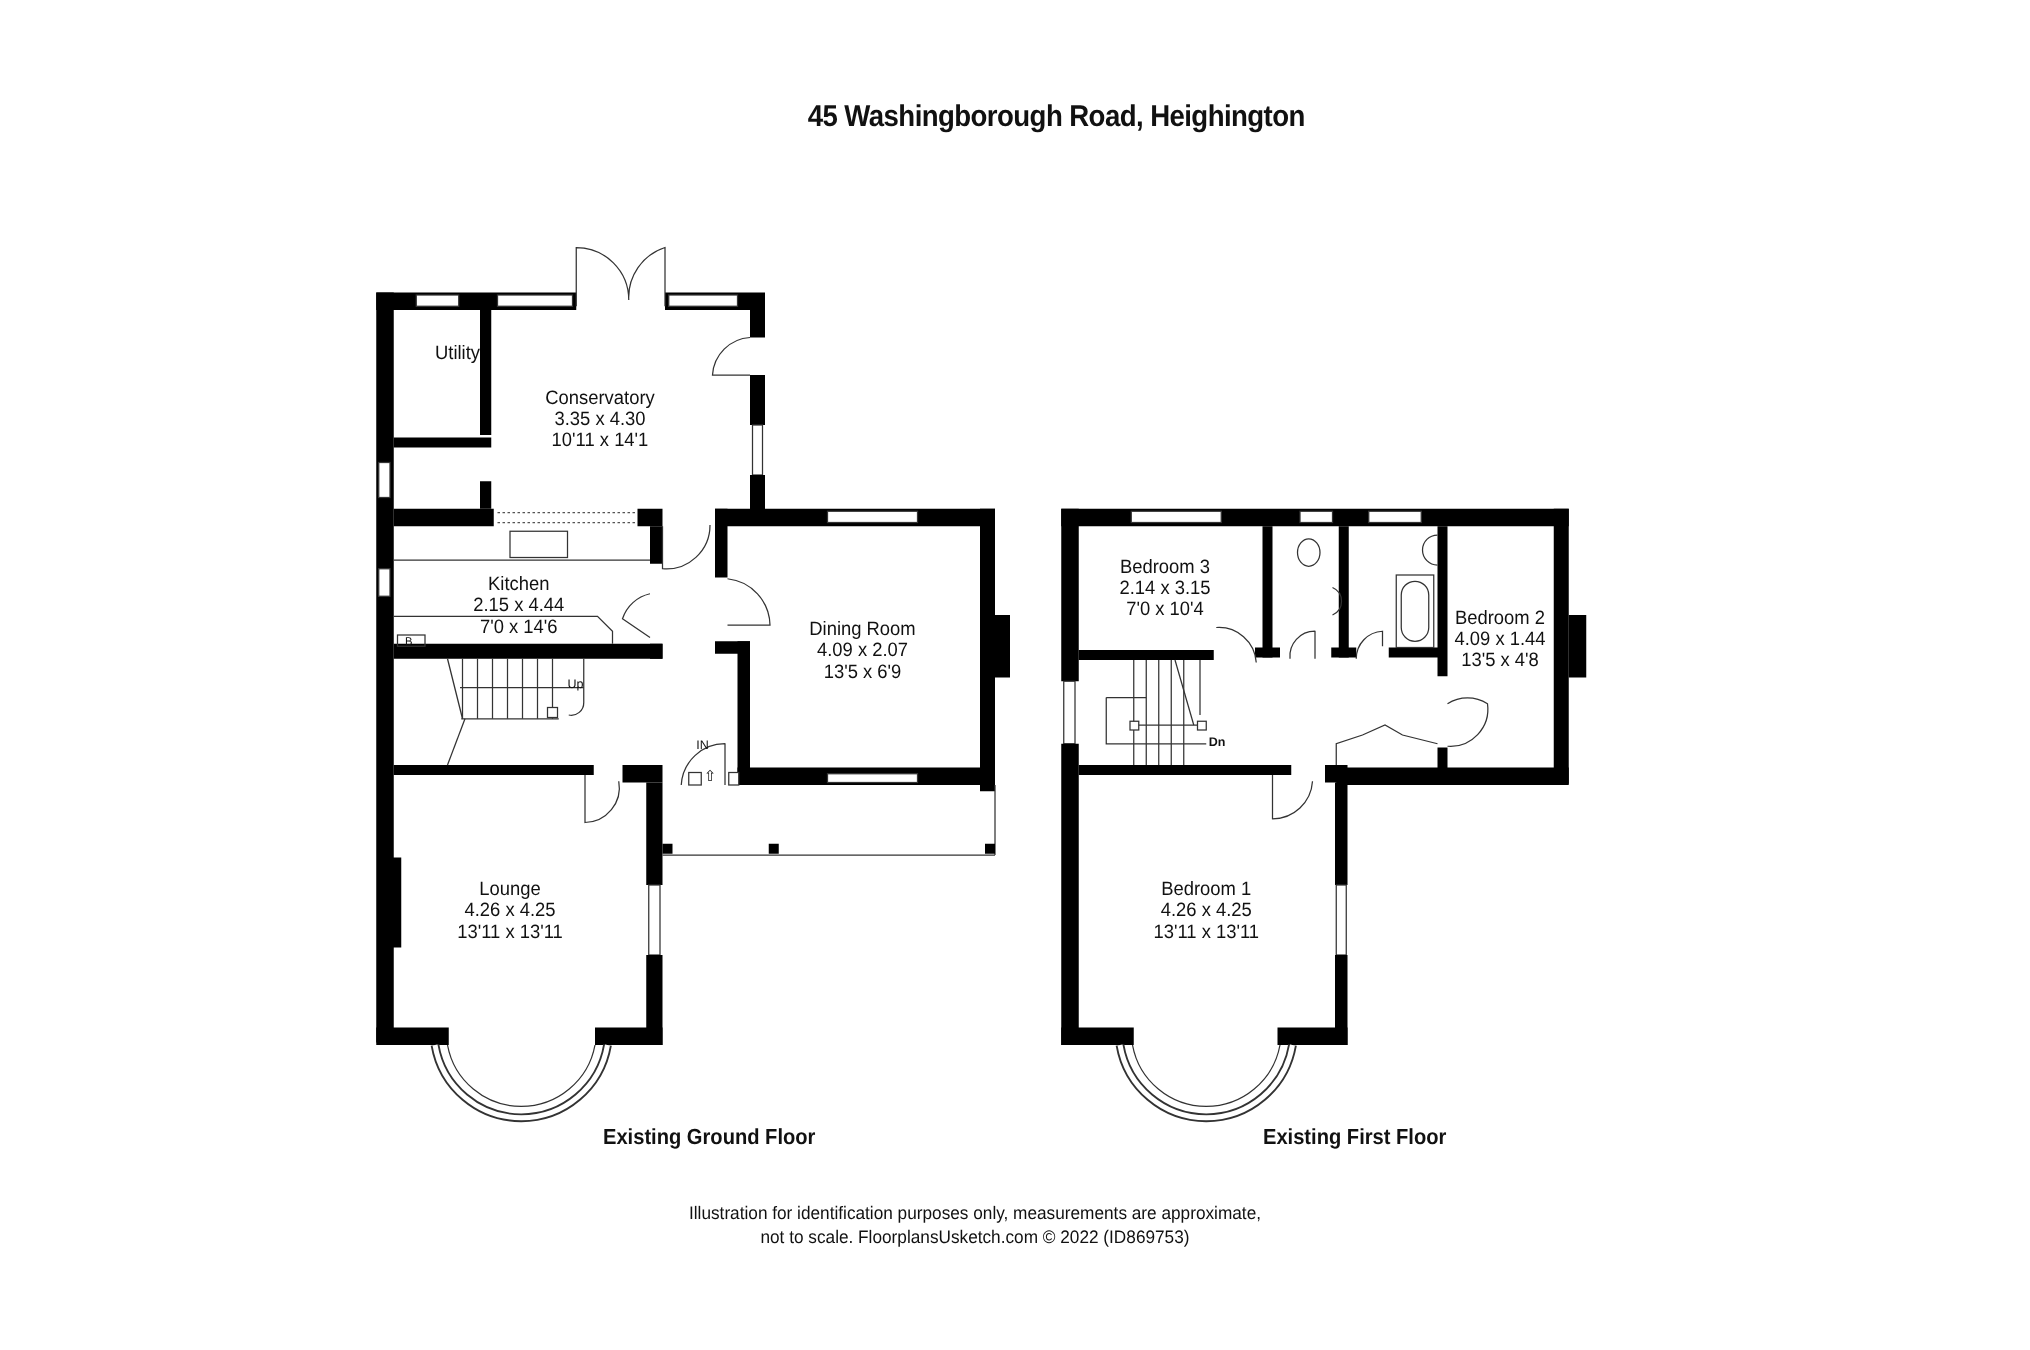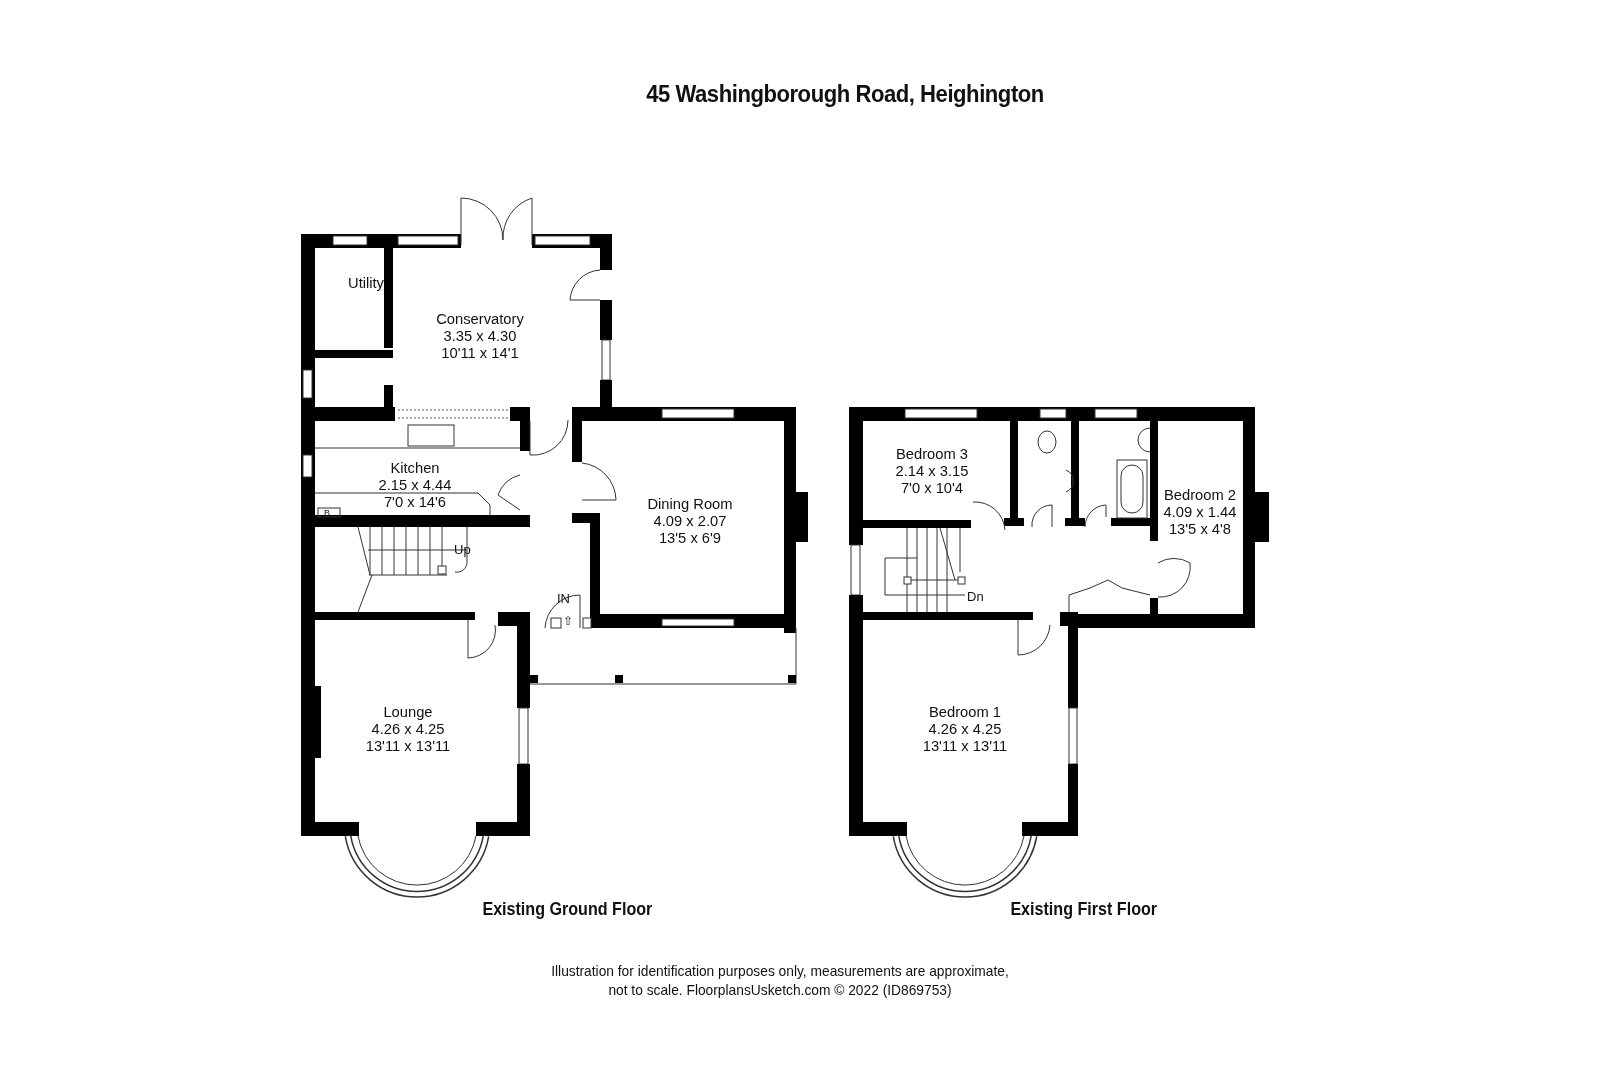--- a/index.html
+++ b/index.html
@@ -7,21 +7,21 @@
          font-family: "Liberation Sans", sans-serif; color: #111; }
   .title { position: absolute; left: 0; width: 1690px; top: 80px; text-align: center;
            font-size: 24px; font-weight: bold; letter-spacing: -0.5px; transform: scaleX(0.92); transform-origin: 845px 0; }
   svg.plan { position: absolute; left: 0; top: 0; width: 1624px; height: 1080px; }
   .wall { fill: #000; }
   .thin { fill: none; stroke: #333; stroke-width: 1; }
   .win { fill: #fff; stroke: #333; stroke-width: 1; }
   .room-label { position: absolute; text-align: center; font-size: 15.5px; line-height: 17px;
                 transform: scaleX(0.95); }
   .room-label span { display: block; }
-  .small { position: absolute; font-size: 13px; }
+  .small { position: absolute; font-size: 10px; }
   .floor-label { position: absolute; font-size: 17.5px; font-weight: bold; transform: scaleX(0.92); }
   .disclaimer { position: absolute; left: 500px; width: 560px; top: 962px; text-align: center;
                 font-size: 14.5px; line-height: 19px; transform: scaleX(0.95); }
 </style>
 </head>
 <body>
 
 <div class="title">45 Washingborough Road, Heighington</div>
 
 <svg class="plan" viewBox="0 0 1624 1080">
@@ -223,21 +223,21 @@
 <div class="room-label" style="left:1155px; top:486px; width:90px;">
   <span>Bedroom 2</span>
   <span>4.09 x 1.44</span>
   <span>13'5 x 4'8</span>
 </div>
 <div class="room-label" style="left:895px; top:703px; width:140px;">
   <span>Bedroom 1</span>
   <span>4.26 x 4.25</span>
   <span>13'11 x 13'11</span>
 </div>
-<div class="small" style="left:967px; top:589px;">Dn</div>
+<div class="small" style="left:967px; top:589px;font-weight:bold;">Dn</div>
 
 <div class="floor-label" style="left:475px; top:899px;">Existing Ground Floor</div>
 <div class="floor-label" style="left:1004px; top:899px;">Existing First Floor</div>
 
 <div class="disclaimer">
   <div>Illustration for identification purposes only, measurements are approximate,</div>
   <div>not to scale. FloorplansUsketch.com © 2022 (ID869753)</div>
 </div>
 
 </body></html>

